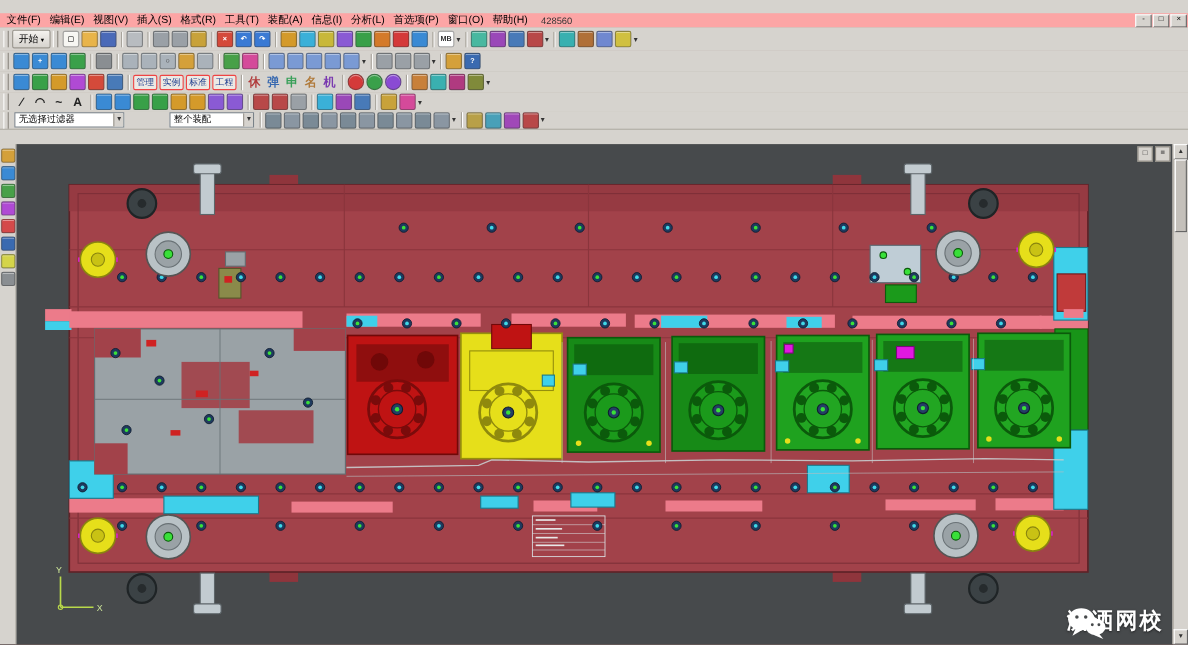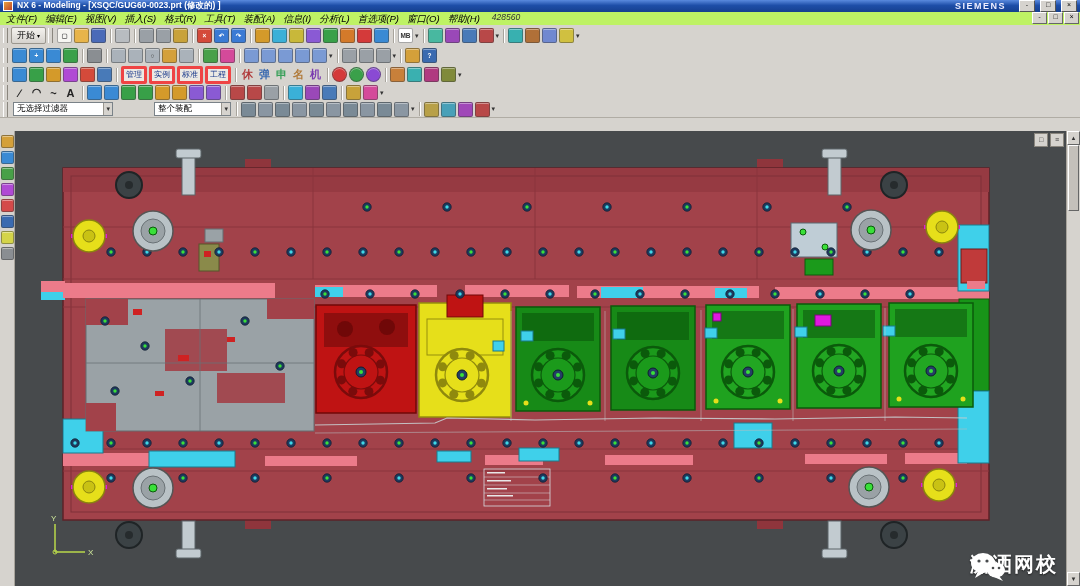--- a/index.html
+++ b/index.html
@@ -11,41 +11,41 @@
     background:linear-gradient(180deg,#5a8ade 0%,#1e4ea8 45%,#16408f 100%);
     color:#fff;display:flex;align-items:center;padding:0 3px;gap:4px;}
   .appico{width:8px;height:8px;background:linear-gradient(135deg,#e8a33d,#c2442a);border:1px solid #fff;flex:0 0 auto;}
   .titlebar .title{font-size:8.5px;font-weight:bold;white-space:nowrap;}
   .spacer{flex:1;}
   .brand{font-size:9px;font-weight:bold;letter-spacing:1.5px;color:#eef;padding-right:8px;}
   .winbtn{width:14px;height:10px;background:#d6d3ce;border:1px solid #fff;border-right-color:#555;
     border-bottom-color:#555;color:#000;font-size:7px;line-height:8px;text-align:center;margin-left:1px;}
 
   
-  .menubar{position:absolute;top:12px;left:0;right:0;height:13px;background:#bef264;display:flex;
-    font-size:9.5px;border-bottom:1px solid #b8b4ac;padding-left:2px;font-style:italic;}
+  .menubar{position:absolute;top:12px;left:0;right:0;height:13px;background:#fca5a5;display:flex;
+    align-items:center;font-size:9.5px;border-bottom:1px solid #b8b4ac;padding-left:2px;}
   .menu-item{padding:0 4px;line-height:13px;white-space:nowrap;}
   .session{margin-left:8px;font-size:8.5px;color:#333;}
   .mwinbtn{width:13px;height:10px;background:#d6d3ce;border:1px solid #fff;border-right-color:#666;
     border-bottom-color:#666;font-size:7px;line-height:8px;text-align:center;margin-right:1px;}
 
   
   .tbrow{position:absolute;left:0;right:0;background:#d6d3ce;border-bottom:1px solid #c0bcb4;
     display:flex;align-items:center;padding-left:1px;overflow:hidden;}
   #r1{top:25px;height:21px;} #r2{top:46px;height:19px;} #r3{top:65px;height:19px;} #r4{top:84px;height:17px;}
   .chip{flex:0 0 auto;width:13px;height:13px;margin:0 1px;border-radius:2px;
     border:1px solid rgba(60,60,60,.45);box-shadow:inset 0 1px 0 rgba(255,255,255,.4);
     font-size:6.5px;line-height:13px;text-align:center;color:#fff;font-weight:bold;overflow:hidden;}
   .caret{flex:0 0 auto;font-size:7px;color:#333;margin:0 1px;}
   .grip{flex:0 0 auto;width:3px;height:15px;margin:0 3px 0 2px;border-left:1px solid #fcfcfc;border-right:1px solid #8a867e;}
   .tbsep{flex:0 0 auto;width:1px;height:14px;background:#a8a49c;margin:0 3px;box-shadow:1px 0 0 #fff;}
   .tbtn{flex:0 0 auto;font-size:9px;padding:1px 5px;border:1px solid #9a968e;border-radius:2px;
     background:linear-gradient(#f4f2ee,#d6d3ce);display:flex;align-items:center;gap:2px;white-space:nowrap;text-align:center;}
   .btncaret{font-size:6px;}
-  .ttxt{flex:0 0 auto;font-size:8px;color:#1a3a8c;border:3px solid #ef4444;background:#ece9e4;
+  .ttxt{flex:0 0 auto;font-size:8px;color:#1a3a8c;border:1px solid #ef4444;background:#ece9e4;
     padding:0 2px;line-height:12px;margin:0 1px;border-radius:2px;white-space:nowrap;}
   .charbtn{flex:0 0 auto;font-size:11px;font-weight:bold;width:15px;text-align:center;margin:0 1px;}
 
   
   .selbar{position:absolute;top:101px;left:0;right:0;height:16px;background:#d6d3ce;
     border-bottom:1px solid #b0aca4;display:flex;align-items:center;padding-left:1px;}
   .ddbox{display:flex;align-items:center;background:#fff;border:1px solid #7a8288;height:12px;
     font-size:8.5px;padding:0 0 0 3px;margin:0 2px;justify-content:space-between;white-space:nowrap;}
   .ddcaret{font-size:7px;color:#333;background:#d6d3ce;border-left:1px solid #9a968e;
     padding:0 2px;height:100%;line-height:11px;margin-left:3px;}
@@ -83,29 +83,20 @@
   .wm-xs{font-size:24px;font-weight:bold;font-style:italic;color:#e8302a;line-height:22px;
     text-shadow:1px 1px 0 #fff,-1px -1px 0 #fff;}
   .wm-tag{background:#e8302a;color:#fff;font-size:10px;padding:0 6px;border-radius:2px;line-height:14px;}
   .wm-url{font-size:7.5px;color:#e8e8e8;letter-spacing:.5px;}
 </style>
 </head>
 <body>
 
 <div class="app">
 
-  <div class="titlebar">
-    <span class="appico"></span>
-    <span class="title">NX 6 - Modeling - [XSQC/GUG60-0023.prt (修改的) ]</span>
-    <span class="spacer"></span>
-    <span class="brand">SIEMENS</span>
-    <span class="winbtn">-</span>
-    <span class="winbtn">□</span>
-    <span class="winbtn">×</span>
-  </div>
 
   <div class="menubar">
     <span style="display:flex;">
         <span class="menu-item">文件(F)</span>
         <span class="menu-item">编辑(E)</span>
         <span class="menu-item">视图(V)</span>
         <span class="menu-item">插入(S)</span>
         <span class="menu-item">格式(R)</span>
         <span class="menu-item">工具(T)</span>
         <span class="menu-item">装配(A)</span>

